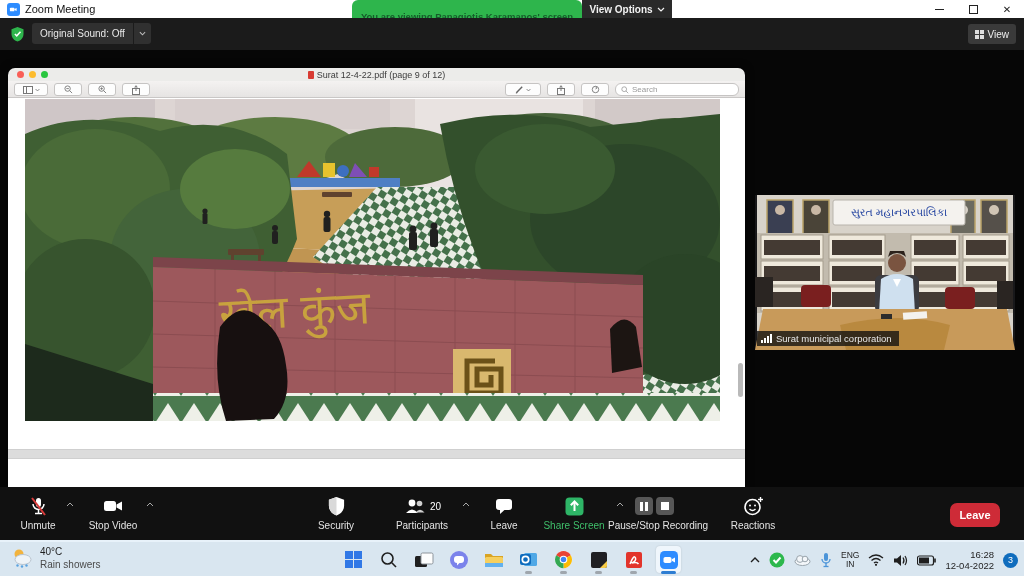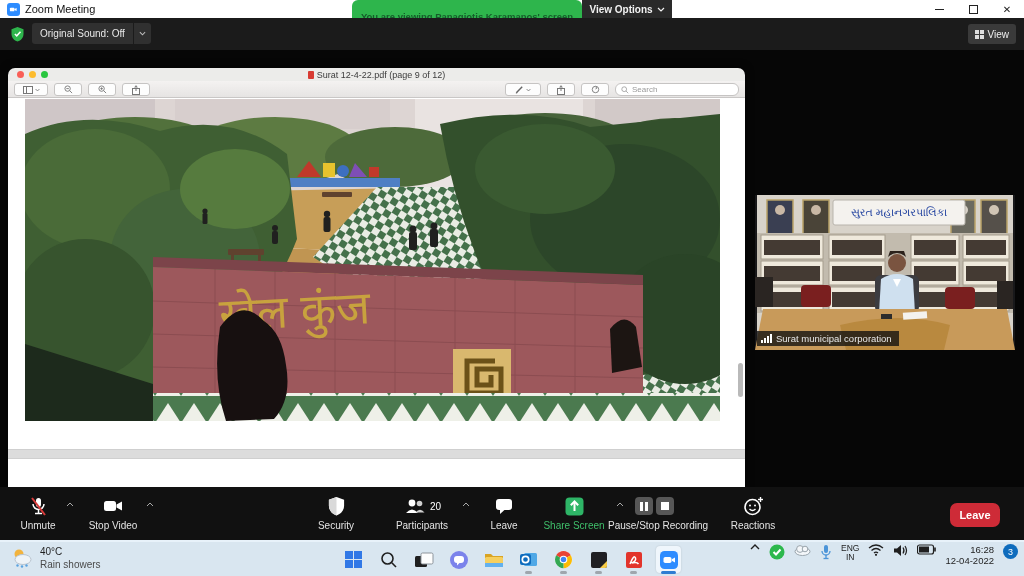--- a/index.html
+++ b/index.html
@@ -86,21 +86,21 @@
   
   .taskbar{position:absolute;left:0;top:540px;width:1024px;height:36px;background:#d9e6f0;border-top:2px solid #e8f2fa;box-sizing:border-box;}
   .weather{position:absolute;left:10px;top:3px;display:flex;align-items:center;gap:6px;}
   .weather-text div{font-size:10px;color:#1f1f1f;line-height:13px;}
   .weather-text .cond{color:#4a4a4a;}
   .tb-center{position:absolute;left:341px;top:4px;display:flex;gap:10px;align-items:center;}
   .tk-icon{width:25px;height:27px;display:flex;align-items:center;justify-content:center;position:relative;border-radius:4px;}
   .tk-icon.open::after{content:"";position:absolute;bottom:-1px;left:9px;width:7px;height:3px;border-radius:2px;background:#9fa6ad;}
   .tk-icon.active{background:#eff6fc;box-shadow:0 0 2px rgba(0,0,0,.15);}
   .tk-icon.active::after{content:"";position:absolute;bottom:-1px;left:5px;width:15px;height:3px;border-radius:2px;background:#2d7dd2;}
-  .sys-tray{position:absolute;right:6px;top:2px;height:32px;display:flex;align-items:flex-start;gap:9px;}
+  .sys-tray{position:absolute;right:6px;top:2px;height:32px;display:flex;align-items:center;gap:9px;}
   .lang{font-size:8.5px;color:#1f1f1f;line-height:9px;text-align:center;}
   .clock{font-size:9.5px;color:#1f1f1f;line-height:11px;text-align:right;}
   .badge{width:15px;height:15px;border-radius:50%;background:#0f6cbd;color:#fff;font-size:9px;
     display:flex;align-items:center;justify-content:center;}
 </style>
 </head>
 <body>
 
 <div class="app-titlebar">
   <div class="app-title-left">

